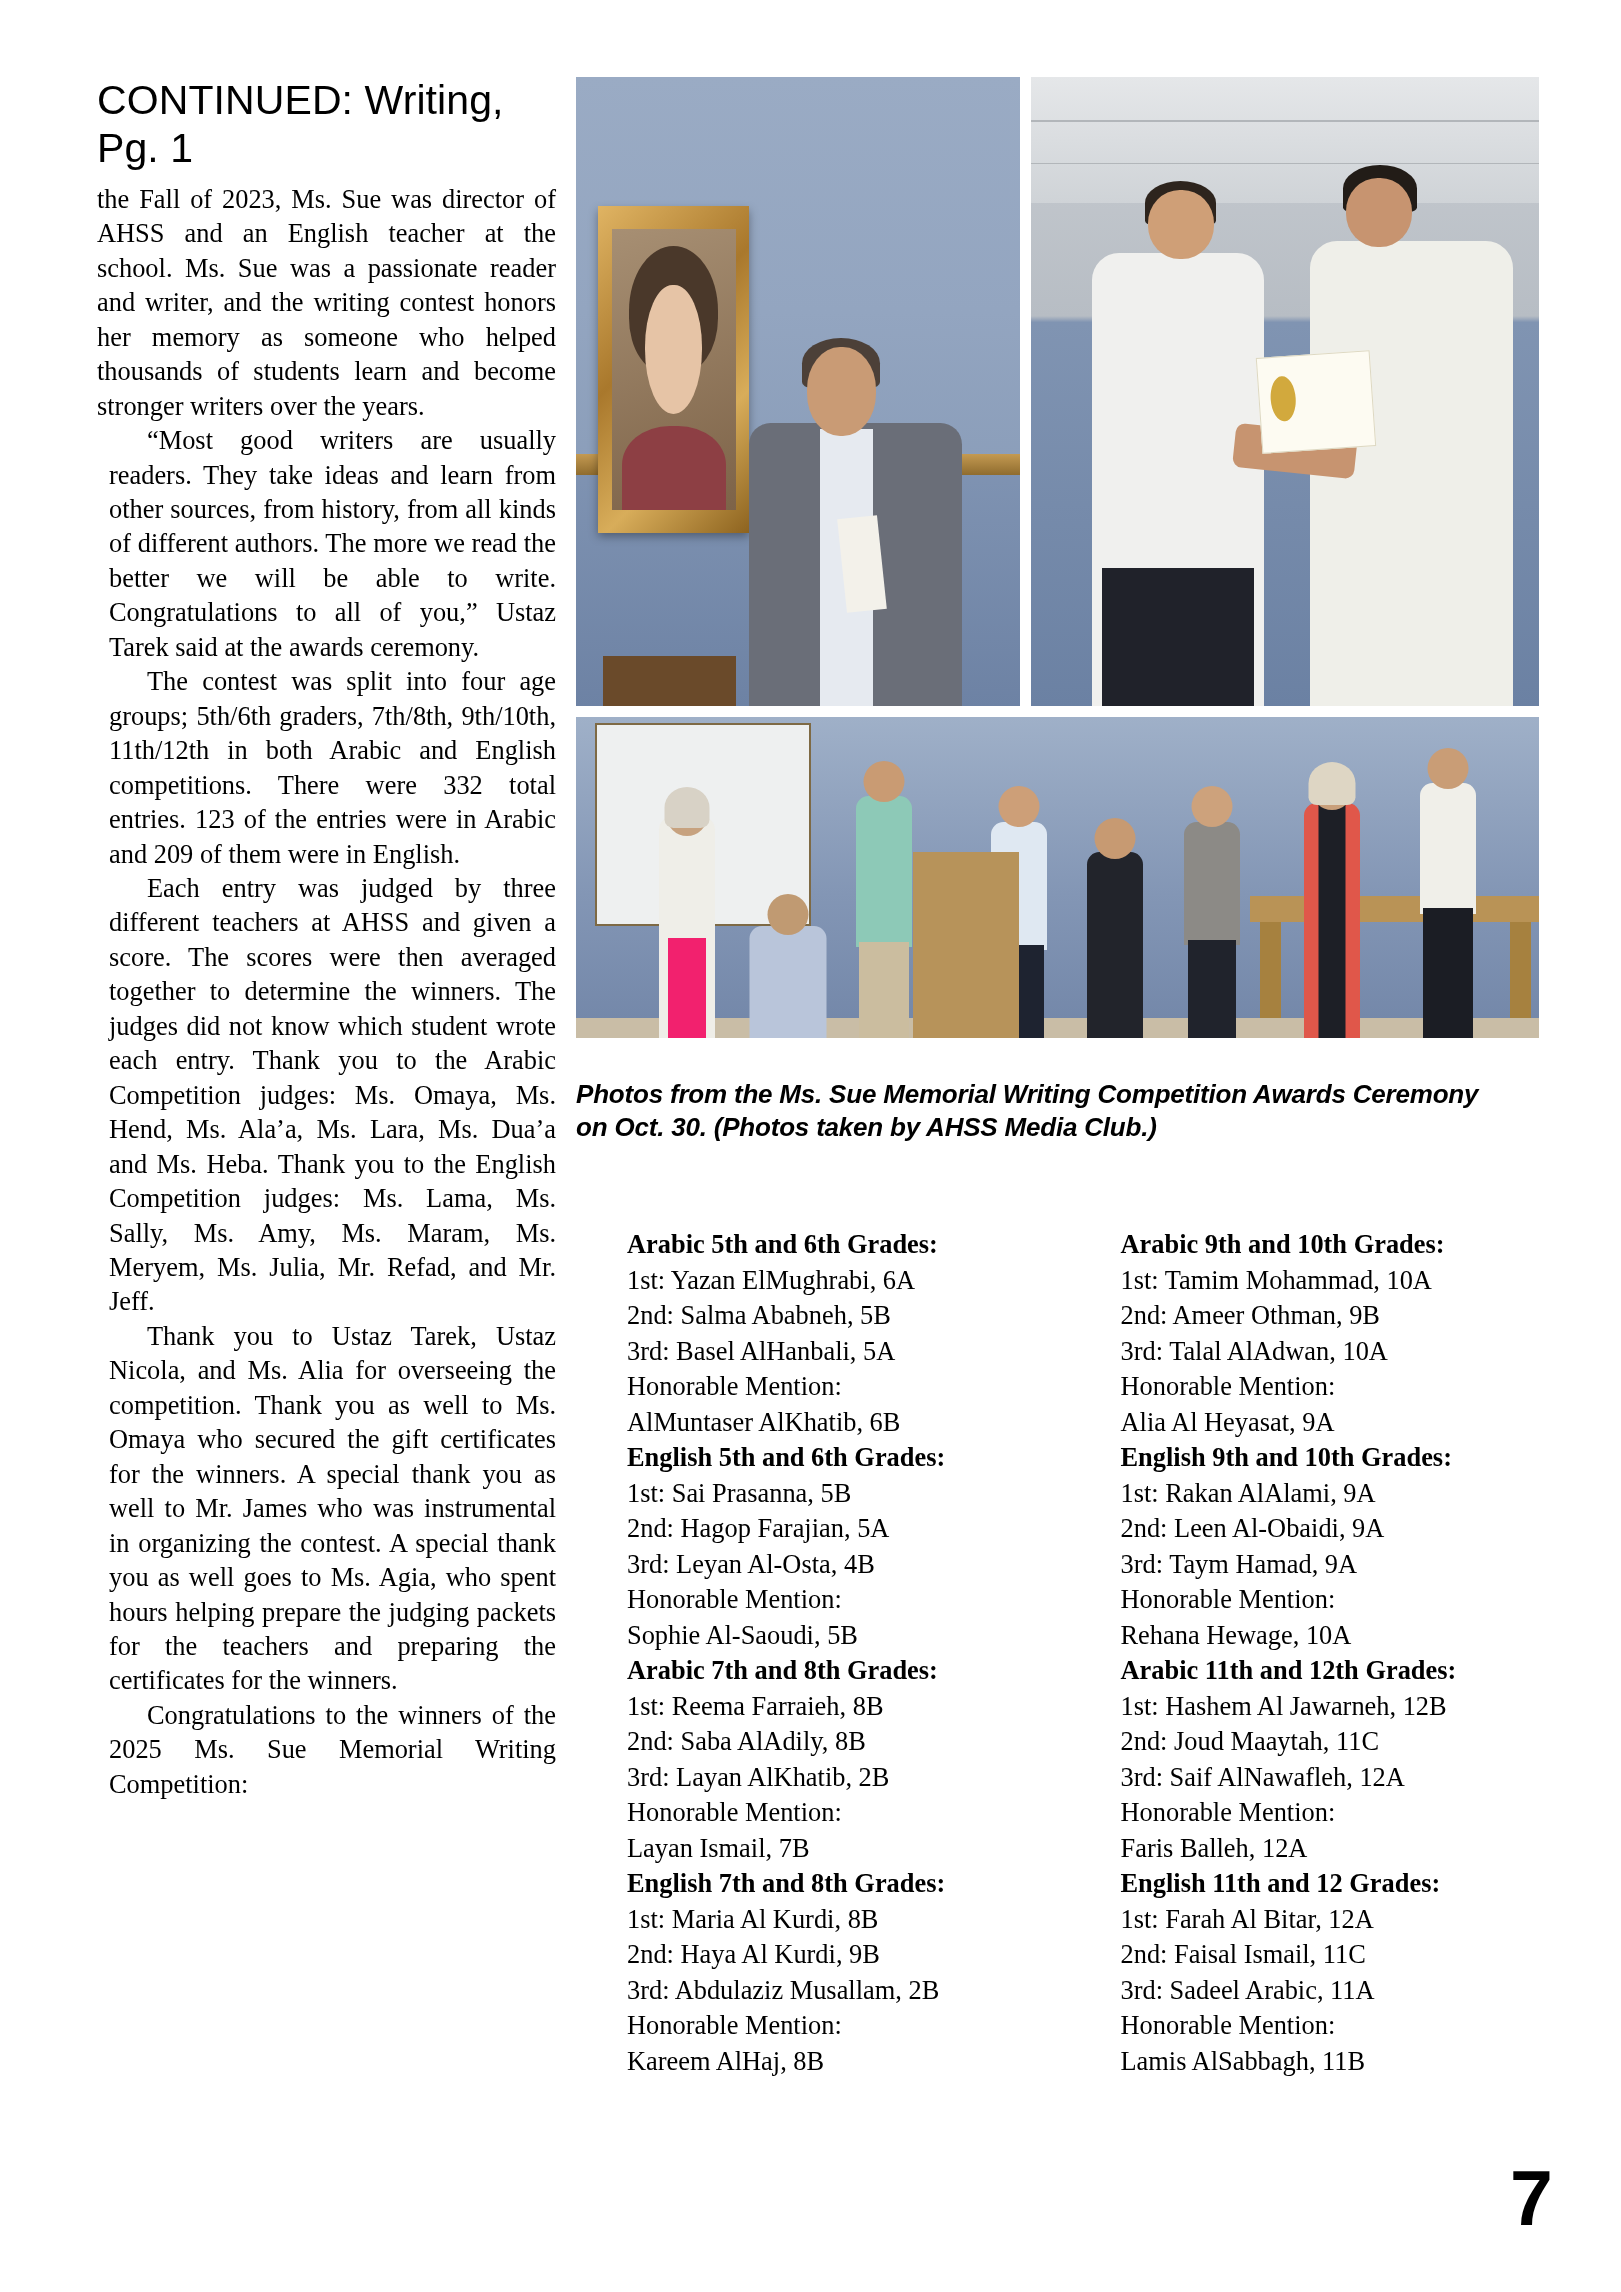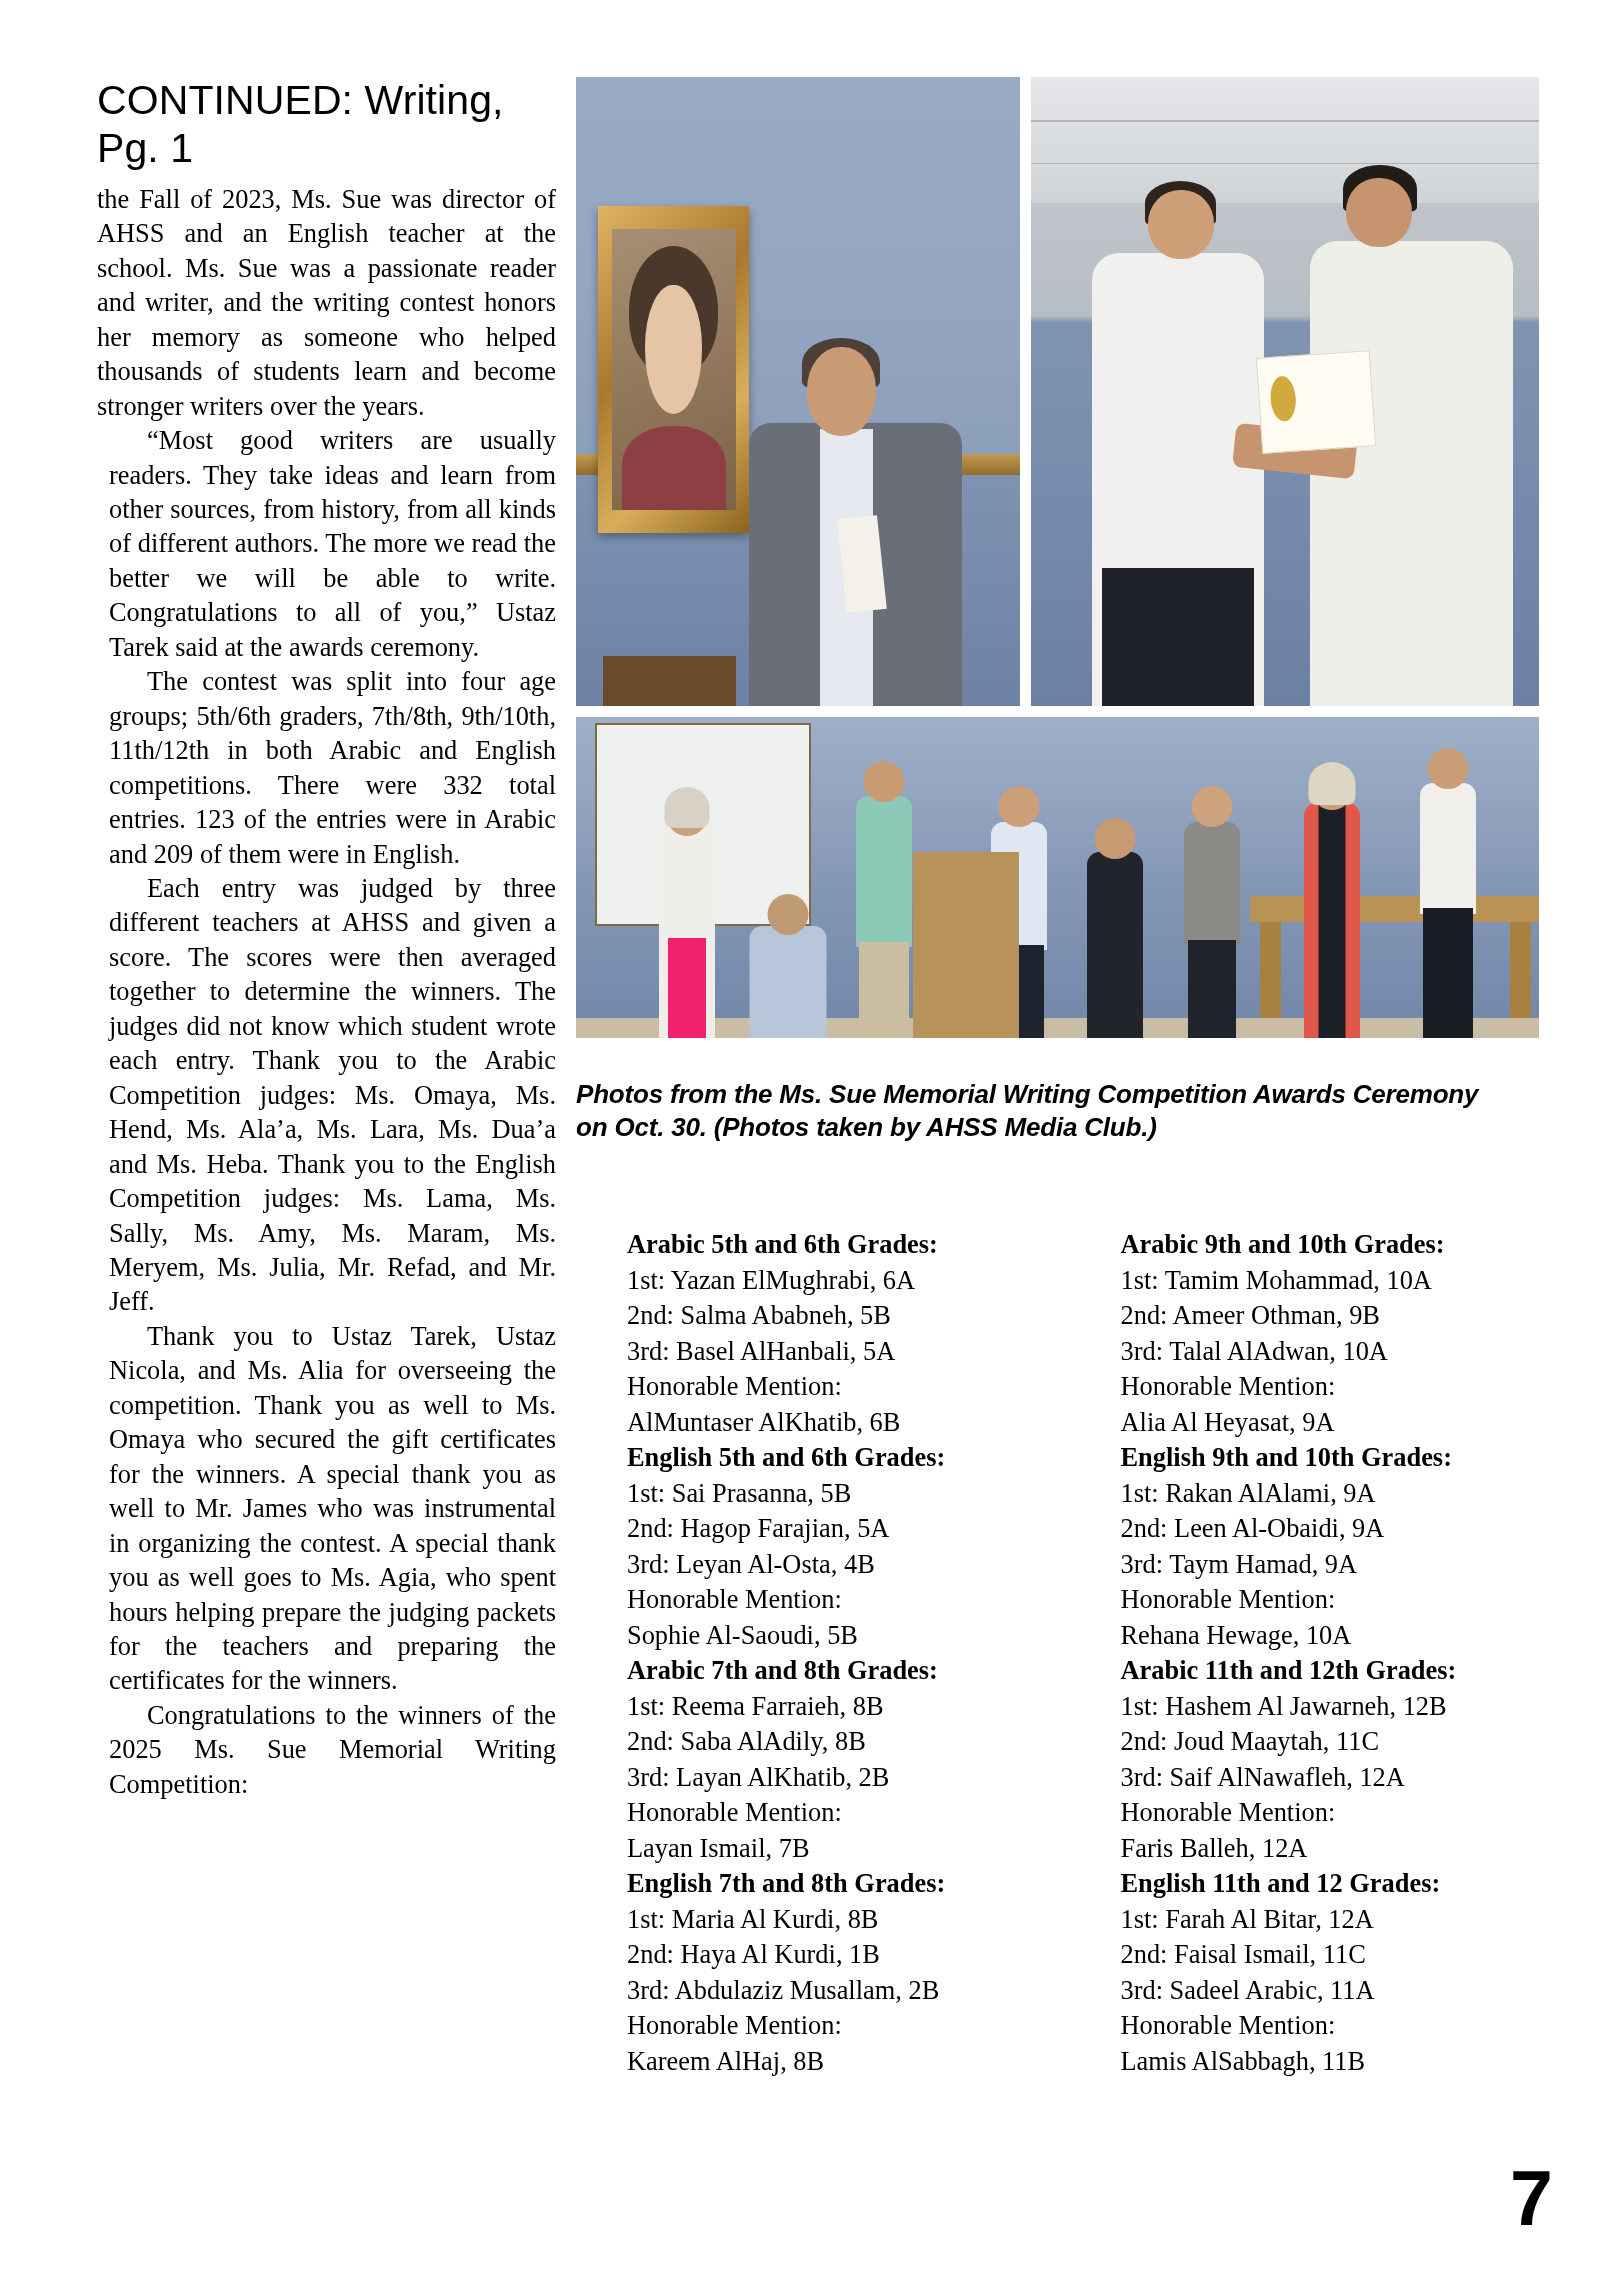--- a/index.html
+++ b/index.html
@@ -336,21 +336,21 @@
       <p>1st: Reema Farraieh, 8B</p>
       <p>2nd: Saba AlAdily, 8B</p>
       <p>3rd: Layan AlKhatib, 2B</p>
       <p>Honorable Mention:</p>
       <p>Layan Ismail, 7B</p>
     </div>
 
     <div class="winners-group">
       <h3>English 7th and 8th Grades:</h3>
       <p>1st: Maria Al Kurdi, 8B</p>
-      <p>2nd: Haya Al Kurdi, 1B</p>
+      <p>2nd: Haya Al Kurdi, 9B</p>
       <p>3rd: Abdulaziz Musallam, 2B</p>
       <p>Honorable Mention:</p>
       <p>Kareem AlHaj, 8B</p>
     </div>
   </div>
 
   <div class="winners-col">
 
     <div class="winners-group">
       <h3>Arabic 9th and 10th Grades:</h3>

